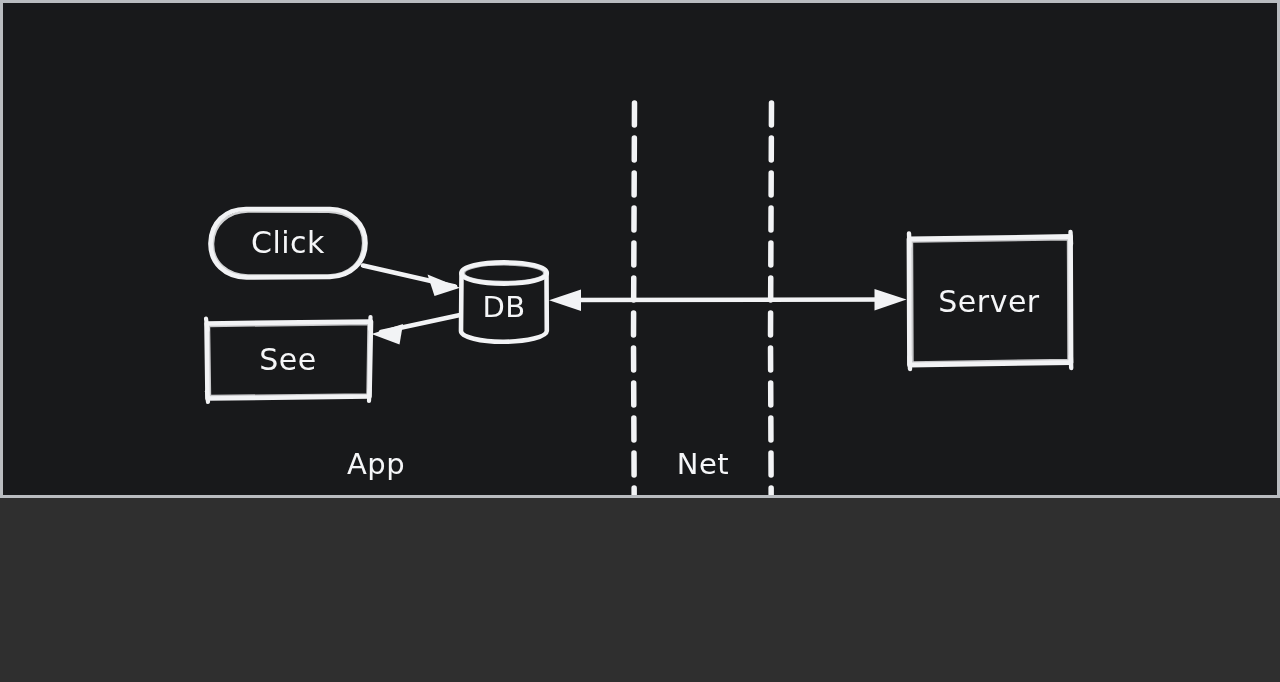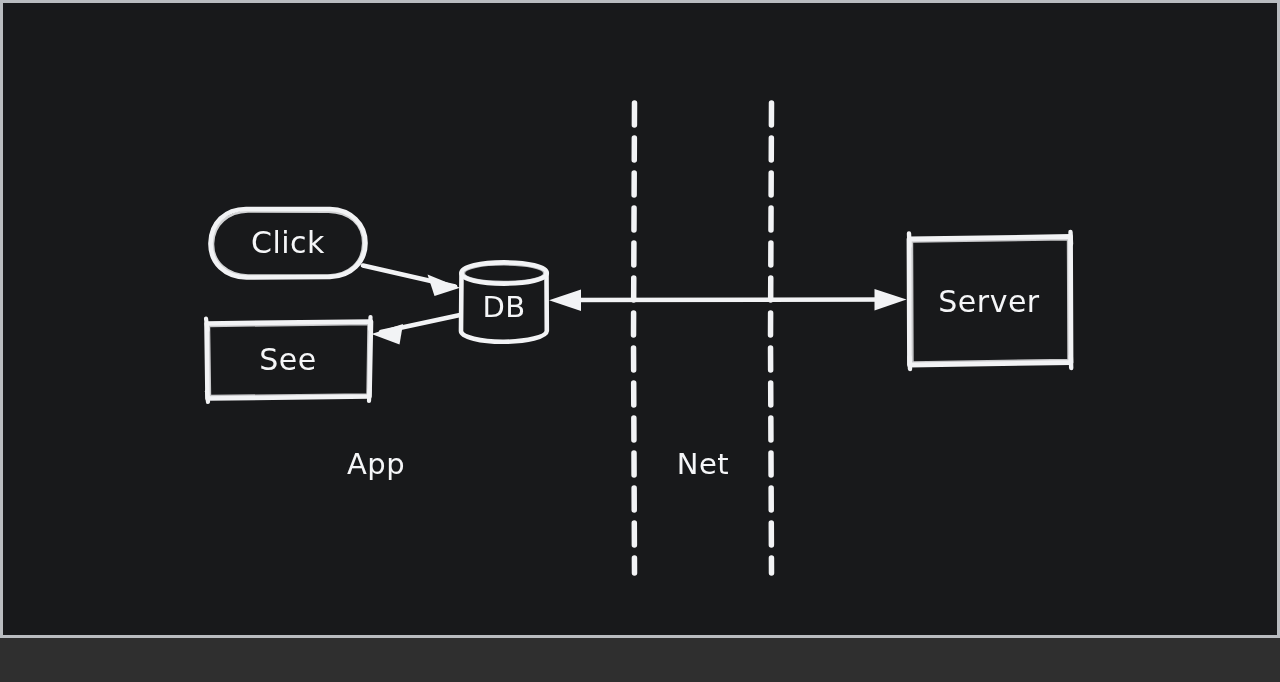--- a/index.html
+++ b/index.html
@@ -7,21 +7,21 @@
     margin: 0;
     padding: 0;
     background: #2f2f2f;
   }
   body {
     font-family: "DejaVu Sans", sans-serif;
   }
   #canvas-root {
     position: relative;
     width: 1280px;
-    height: 638px;
+    height: 498px;
     background: #18191b;
     box-sizing: border-box;
     border: 3px solid #b9bcc0;
     overflow: hidden;
     padding-left: 28px;
   }
   #sketch-svg {
     position: absolute;
     left: 0;
     top: 0;

